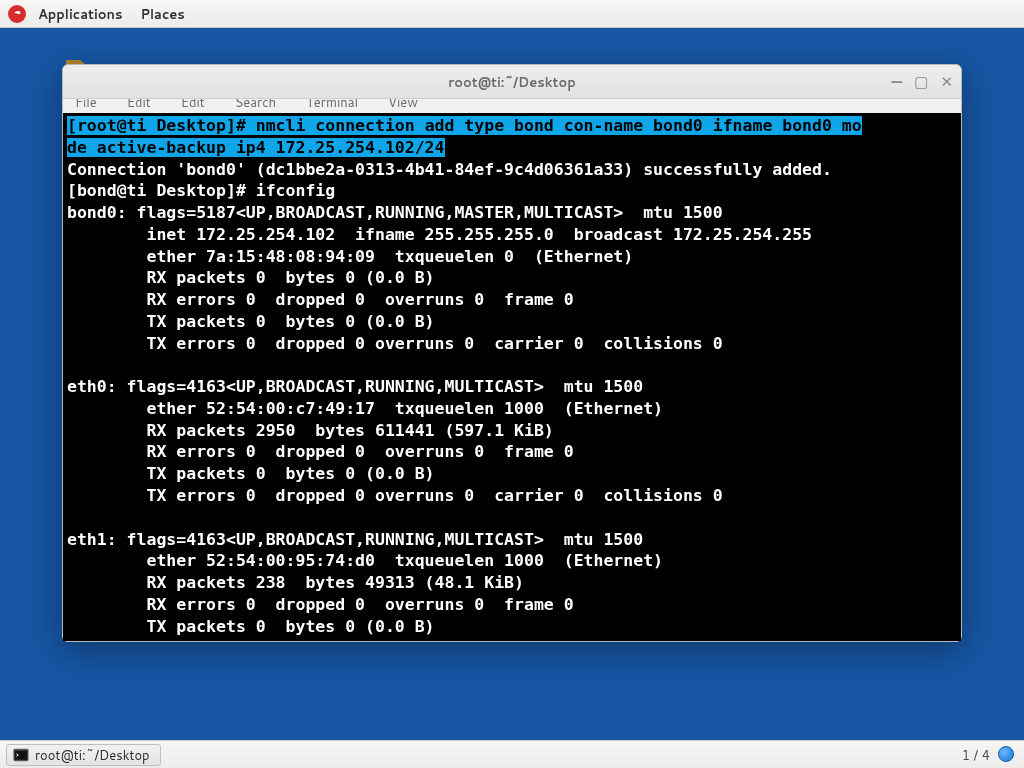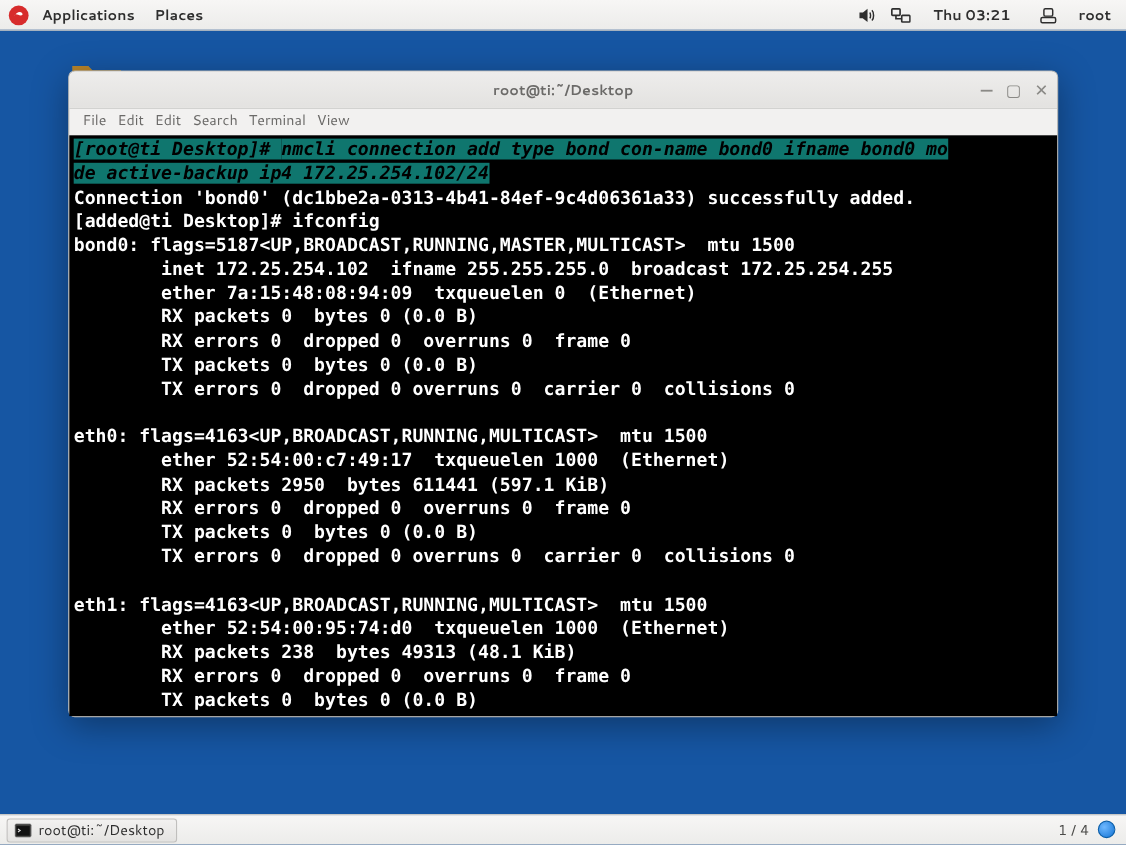--- a/index.html
+++ b/index.html
@@ -54,38 +54,38 @@
   color: #6b6a68;
   font-weight: 600;
 }
 .titlebar-controls {
   position: absolute; right: 8px; top: 0; height: 100%;
   display: flex; align-items: center; gap: 12px;
   color: #8a8986;
 }
 .titlebar-controls span { cursor: pointer; font-size: 15px; line-height: 1; }
 .menubar {
-  height: 24px;
-  display: flex; align-items: flex-start;
-  padding: 0 8px; gap: 2px;
+  height: 14px;
+  display: flex; align-items: flex-end;
+  padding: 0 8px; gap: 22px;
   color: #6b6a68;
 }
 .menubar span { cursor: pointer; padding: 2px 4px; }
 .terminal {
   background: #000;
   color: #fff;
   font-family: "DejaVu Sans Mono", "Liberation Mono", monospace;
   font-size: 16.5px;
   line-height: 1.32;
   font-weight: bold;
   padding: 2px 4px 4px 4px;
   white-space: pre;
   overflow: hidden;
 }
-.inv { background: #0f766e; color: #000; font-style: italic; }
+.inv { background: #0ea5e9; color: #000; }
 .bottombar {
   position: absolute; bottom: 0; left: 0; right: 0;
   height: 28px;
   background: linear-gradient(#f7f6f5, #ececea);
   border-top: 1px solid #c8c8c6;
   display: flex; align-items: center;
   padding: 0 6px;
   color: #2e2e2e;
 }
 .taskbtn {
@@ -113,43 +113,20 @@
 <div class="topbar">
   <div class="left">
     <span class="rh-icon">
       <svg viewBox="0 0 24 24">
           <path fill="#fff" d="M4 14c2-5 6-8 10-8 3 0 5 2 5 4 0 1-1 2-3 2-4 0-6-2-9-2-1 0-2 1-3 4z"></path>
         </svg>
     </span>
     <span class="topbar-item">Applications</span>
     <span class="topbar-item">Places</span>
   </div>
-  <div class="right">
-    <span class="topbar-icon">
-      <svg width="16" height="16" viewBox="0 0 24 24" fill="none" stroke="#2e2e2e" stroke-width="2">
-        <path d="M3 9v6h4l5 4V5L7 9H3z" fill="#2e2e2e"></path>
-          <path d="M16 8c1.5 1.5 1.5 6.5 0 8M19 5c3 3 3 11 0 14"></path>
-      </svg>
-    </span>
-    <span class="topbar-icon">
-      <svg width="18" height="16" viewBox="0 0 24 20" fill="#2e2e2e">
-        <rect x="1" y="2" width="10" height="8" rx="1" fill="none" stroke="#2e2e2e" stroke-width="2"></rect>
-        <rect x="13" y="10" width="10" height="8" rx="1" fill="none" stroke="#2e2e2e" stroke-width="2"></rect>
-        <path d="M6 10v4h7" fill="none" stroke="#2e2e2e" stroke-width="2"></path>
-      </svg>
-    </span>
-    <span class="topbar-item">Thu 03:21</span>
-    <span class="topbar-icon" style="margin-left:6px">
-      <svg width="16" height="16" viewBox="0 0 24 24" fill="#2e2e2e">
-        <rect x="6" y="3" width="12" height="10" rx="2" fill="none" stroke="#2e2e2e" stroke-width="2"></rect>
-        <rect x="2" y="15" width="20" height="7" rx="2" fill="none" stroke="#2e2e2e" stroke-width="2"></rect>
-      </svg>
-    </span>
-    <span class="topbar-item">root</span>
-  </div>
 </div>
 
 <div class="folder-icon">
   <svg viewBox="0 0 48 40">
     <path d="M2 8 h14 l4 4 h26 v24 a3 3 0 0 1 -3 3 H5 a3 3 0 0 1 -3 -3 z" fill="#d9a33f"></path>
     <path d="M2 8 h14 l4 4 h26 v3 H2 z" fill="#b8842a"></path>
   </svg>
 </div>
 
 <div class="window">
@@ -165,21 +142,21 @@
     <span>File</span>
     <span>Edit</span>
     <span>Edit</span>
     <span>Search</span>
     <span>Terminal</span>
     <span>View</span>
   </div>
   <div class="terminal"><span class="inv">[root@ti Desktop]# </span><span class="inv">nmcli connection add type bond con-name bond0 ifname bond0 mo</span>
 <span class="inv">de active-backup ip4 172.25.254.102/24</span>
 <span>Connection 'bond0' (dc1bbe2a-0313-4b41-84ef-9c4d06361a33) successfully added.</span>
-<span>[added@ti Desktop]# ifconfig</span>
+<span>[bond@ti Desktop]# ifconfig</span>
 <span>bond0: flags=5187&lt;UP,BROADCAST,RUNNING,MASTER,MULTICAST&gt;  mtu 1500</span>
 <span>        inet 172.25.254.102  ifname 255.255.255.0  broadcast 172.25.254.255</span>
 <span>        ether 7a:15:48:08:94:09  txqueuelen 0  (Ethernet)</span>
 <span>        RX packets 0  bytes 0 (0.0 B)</span>
 <span>        RX errors 0  dropped 0  overruns 0  frame 0</span>
 <span>        TX packets 0  bytes 0 (0.0 B)</span>
 <span>        TX errors 0  dropped 0 overruns 0  carrier 0  collisions 0</span>
 <span></span>
 <span>eth0: flags=4163&lt;UP,BROADCAST,RUNNING,MULTICAST&gt;  mtu 1500</span>
 <span>        ether 52:54:00:c7:49:17  txqueuelen 1000  (Ethernet)</span>

